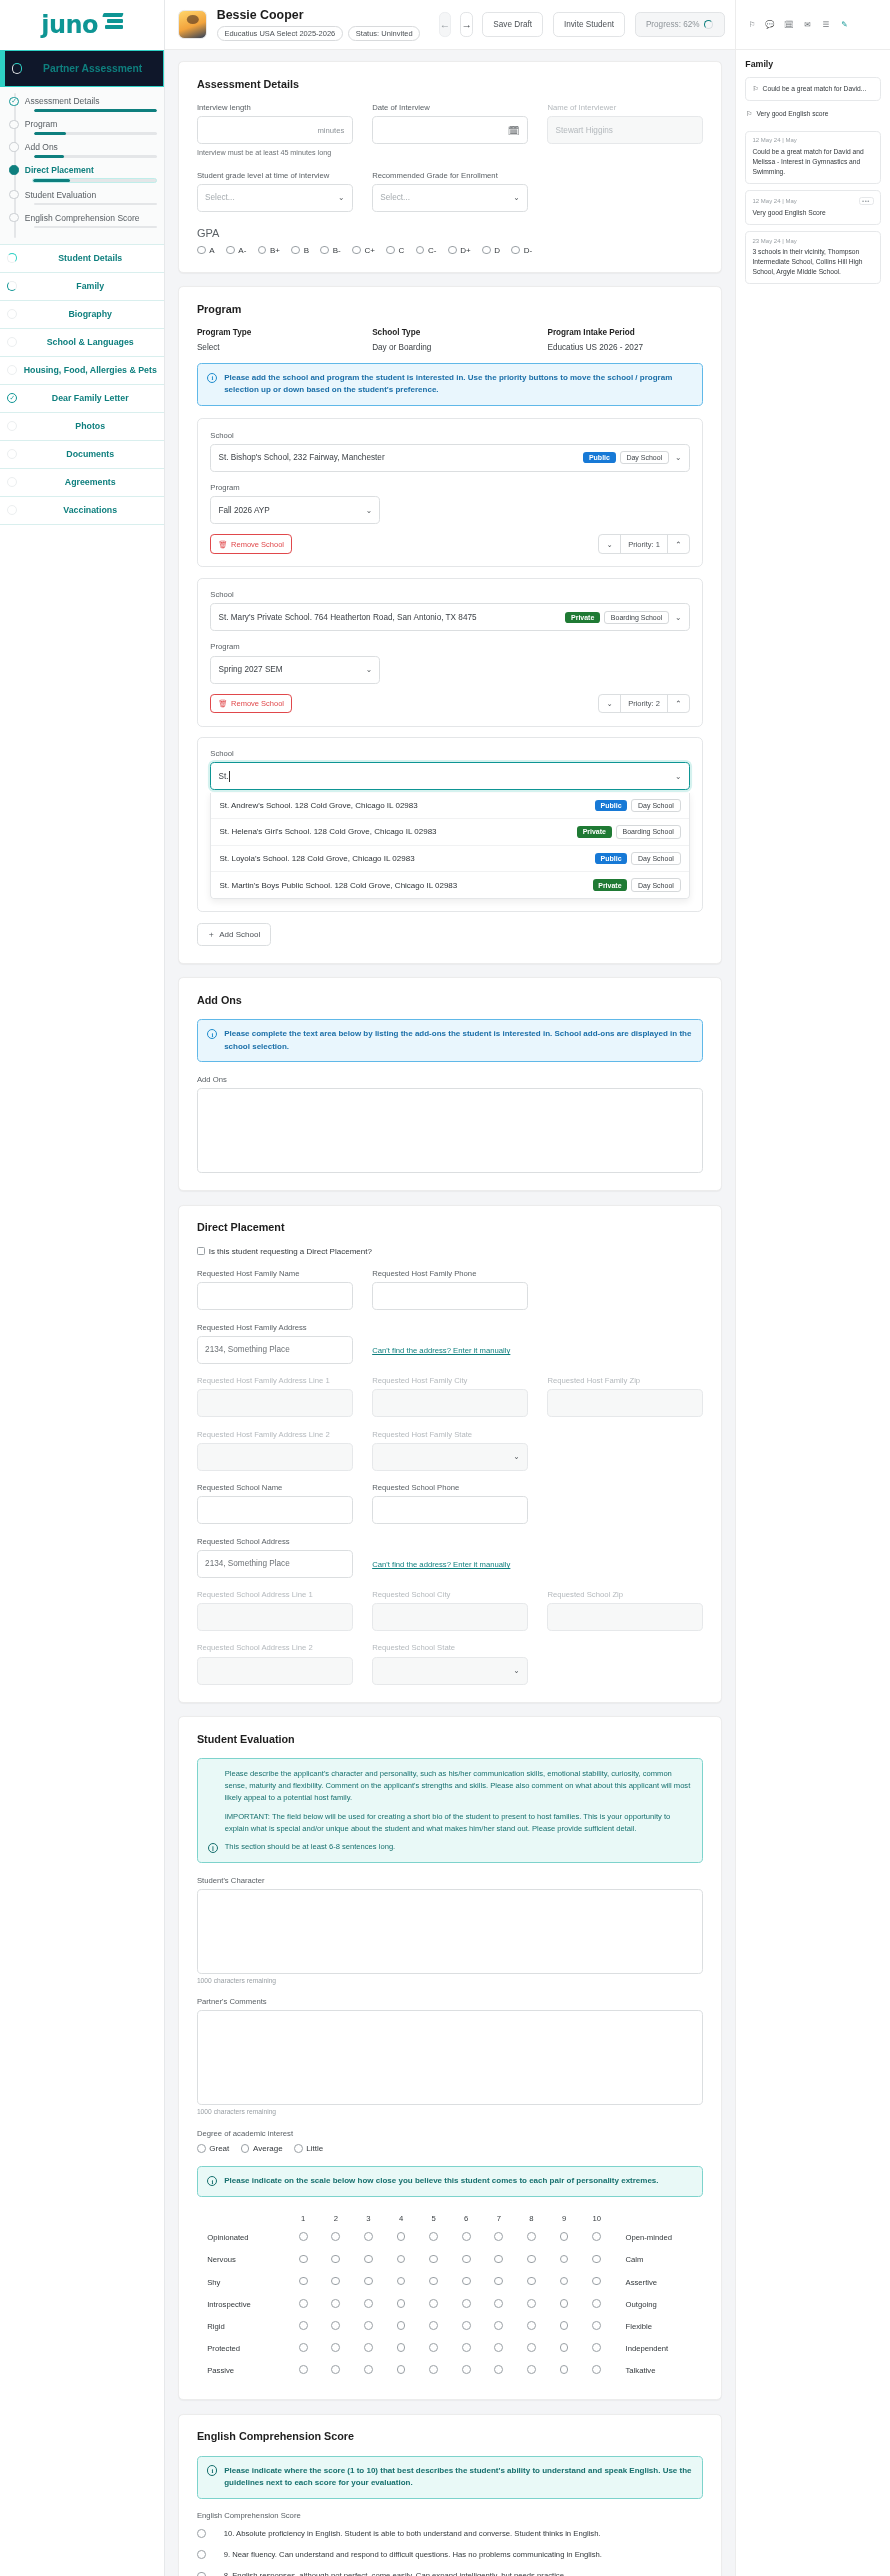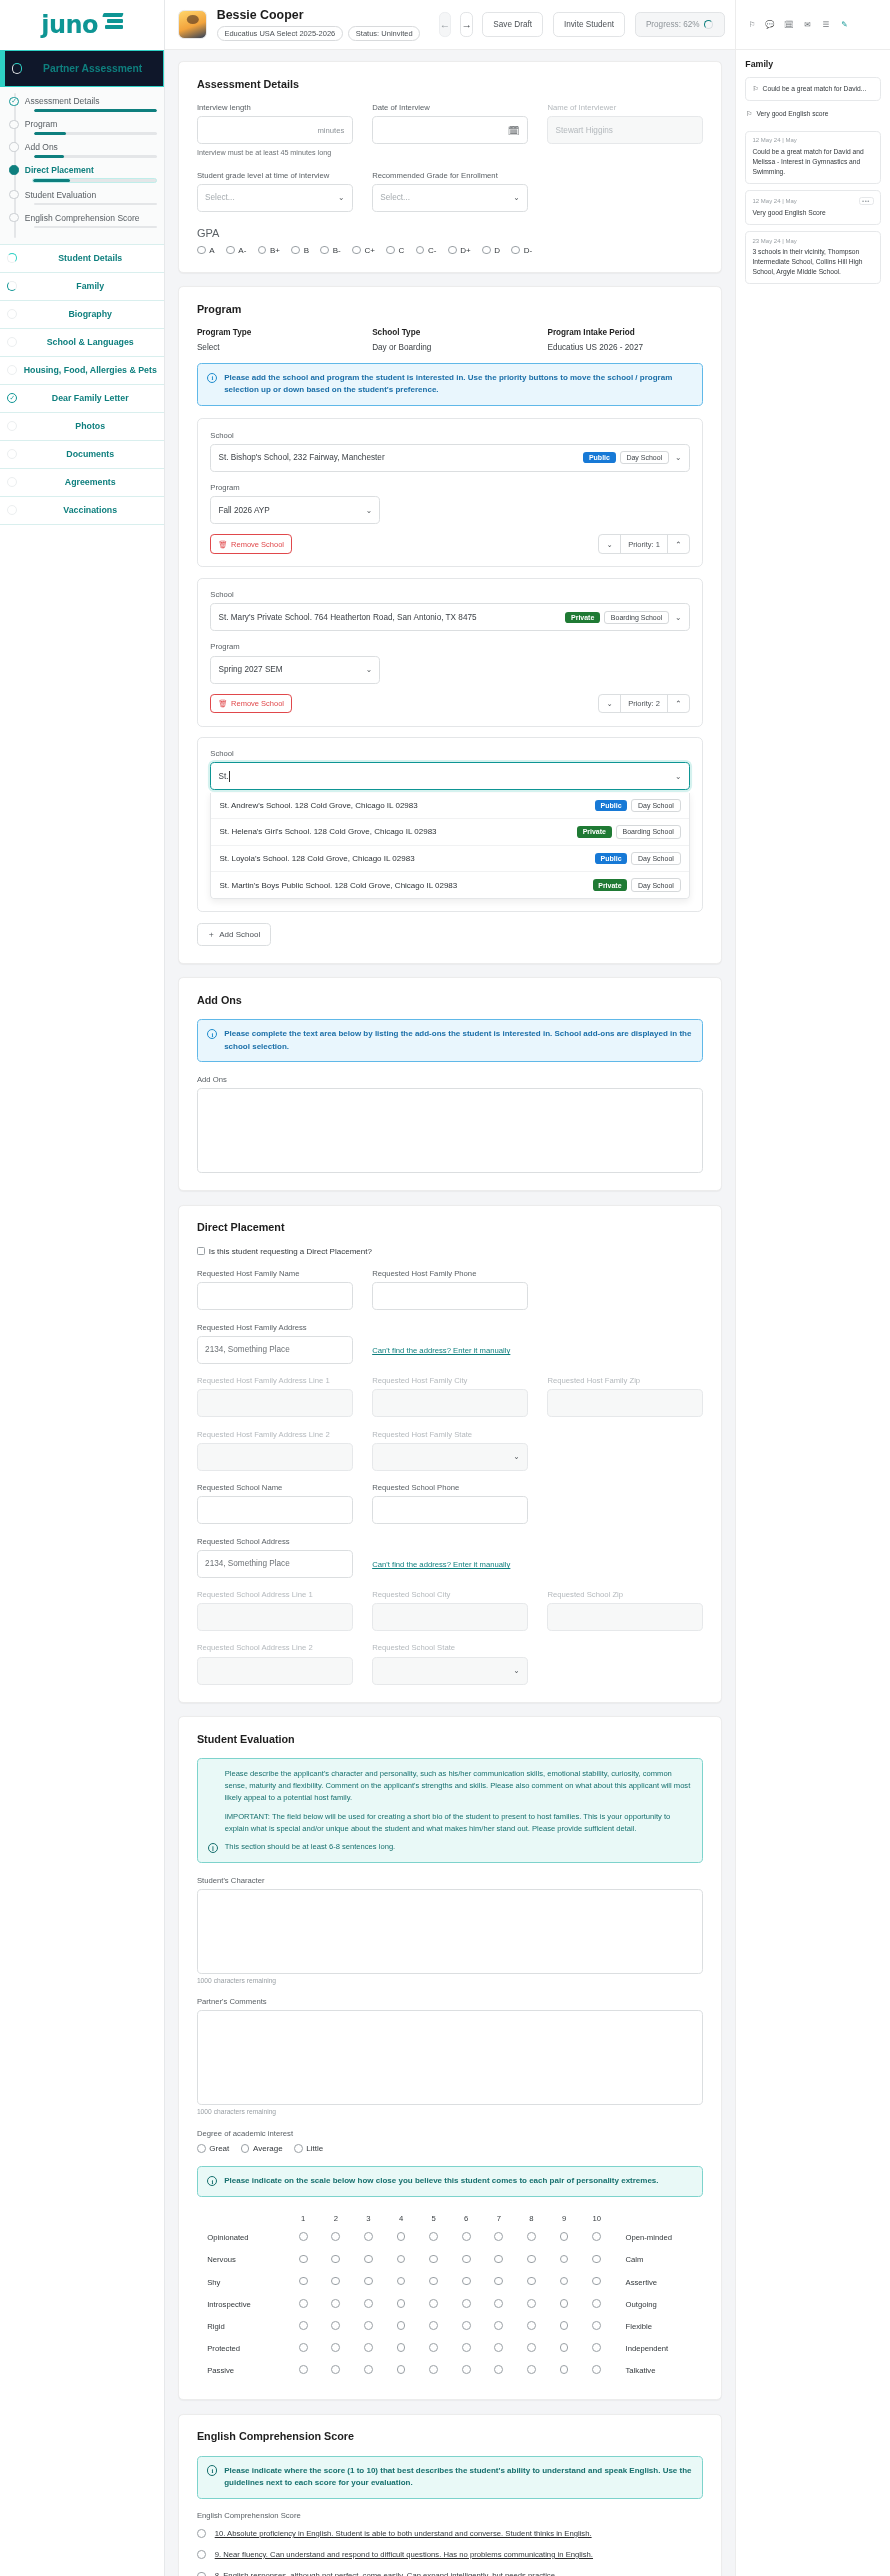--- a/index.html
+++ b/index.html
@@ -123,21 +123,21 @@
   .eval-note { background:#e9f9f7; border:0.5px solid #7dd3cc; border-radius:4.6px; padding:8.8px 9.8px; margin-bottom:12.4px; }
   .eval-note p { font-size:7.6px; color:#17706e; line-height:1.6; }
   .eval-note p + p { margin-top:6.2px; }
 
   table.scale { width:100%; border-collapse:collapse; margin-top:8.2px; }
   table.scale th { font-size:7.7px; color:#3c4145; font-weight:400; padding: 4.1px 0; text-align:center; }
   table.scale td { padding: 5.7px 0; text-align:center; }
   table.scale td.lbl { text-align:left; font-size:7.7px; color:#33383c; width:90px; padding-left:10.3px;}
   table.scale td.lbl-r { text-align:left; font-size:7.7px; color:#33383c; width:90px; padding-left:12.4px;}
 
-  .ecs-opt { display:flex; gap:9px; align-items:flex-start; padding: 4.6px 0; text-decoration: underline; }
+  .ecs-opt { display:flex; gap:18px; align-items:flex-start; padding: 4.6px 0; }
   .ecs-opt span { font-size:7.7px; color:#33383c; line-height:1.55; }
 
   
   .notes { width: 155px; flex: 0 0 155px; background:#fff; border-left:0.5px solid #ececec; min-height:2854px; display:flex; flex-direction:column; }
   .notes-top { height:50px; display:flex; align-items:center; gap:7.2px; padding: 0 10.3px; border-bottom:0.5px solid #ececec; }
   .notes-body { padding: 9.3px 9.3px 0 9.3px; flex:1; }
   .notes-title { font-size:8.8px; font-weight:700; color:#1e1e1e; margin-bottom:8.2px; }
   .note { border:0.5px solid #e6e8ea; border-radius:4.6px; padding:5.7px 6.2px; margin-bottom:6.2px; }
   .note .meta { font-size:6px; color:#9aa0a5; margin-bottom:3.6px; display:flex; align-items:center; }
   .note .txt { font-size:6.7px; color:#33383c; line-height:1.5; }

